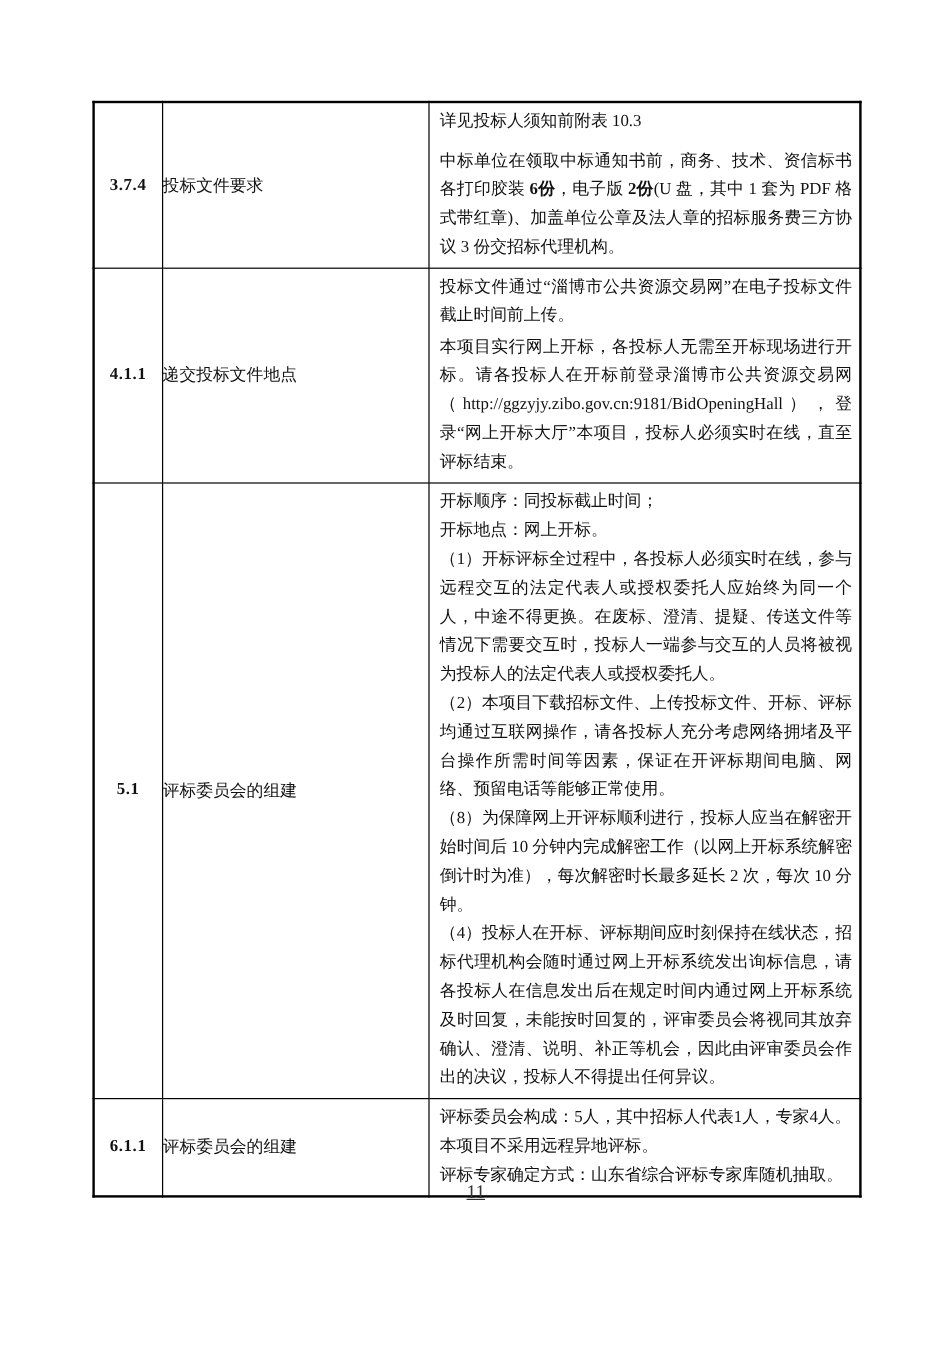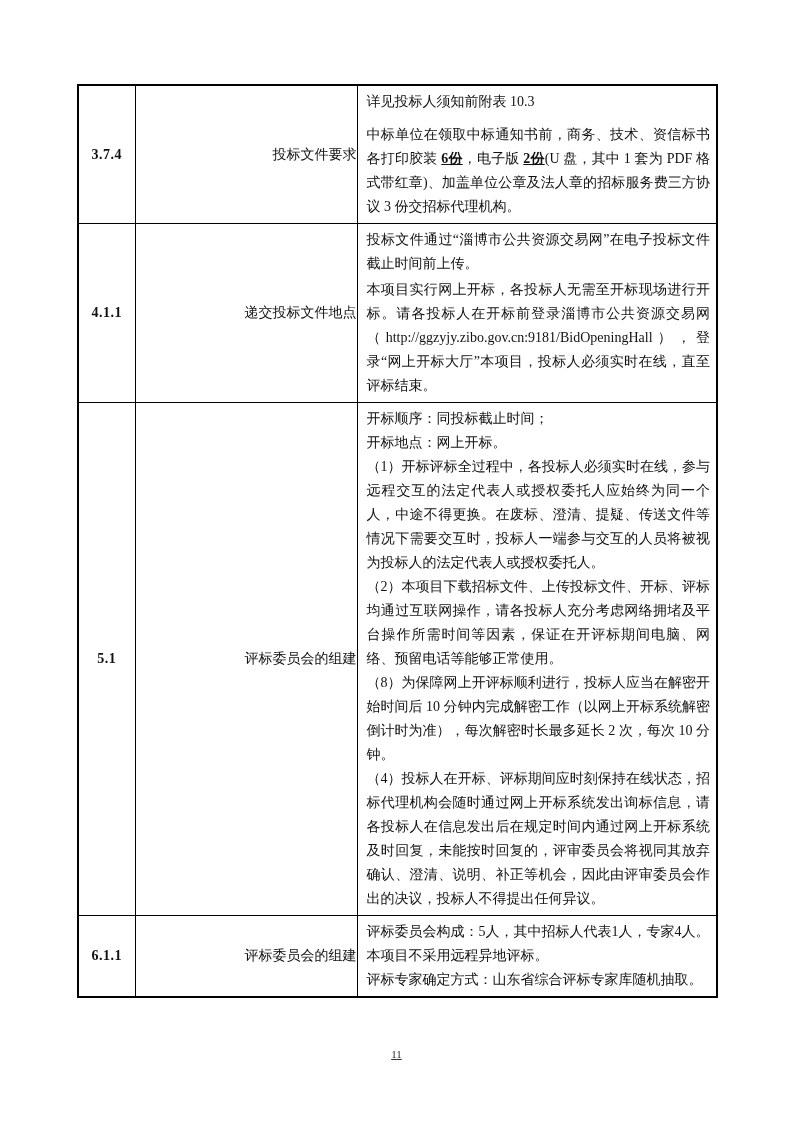--- a/index.html
+++ b/index.html
@@ -15,52 +15,52 @@
     border-collapse:collapse; table-layout:fixed;
     border:2px solid #000;
   }
   table.cond td {
     border:1px solid #000;
     vertical-align:middle;
     font-size:14px;
     color:#111;
   }
   td.num   { text-align:center; letter-spacing:0.5px;font-weight:bold; }
-  td.title { text-align:right; }
+  td.title { text-align:left; }
   td.content {
     padding:4px 6px 4px 9px;
     line-height:24px;
     text-align:justify;
     margin-top:24px;
   }
   td.content p { margin:0; }
   tr.row-374  { height:128px; }
   tr.row-411  { height:168px; }
   tr.row-412  { height:50px;  }
   tr.row-51   { height:502px; }
   tr.row-52   { height:29px;  }
   tr.row-611  { height:72px;  }
   tr.row-374 td.content p + p { margin-top:9px; }
   tr.row-411 td.content p + p { margin-top:2px; }
   .b { font-weight:bold; }
-  .u { text-decoration:underline; }
+  .u { }
   .cb {
     display:inline-block; width:12px; height:12px;
     border:1.5px solid #000; margin-right:3px;
     position:relative; top:1px;
   }
   .cb.checked::after {
     content:"\2713";
     position:absolute; left:-1px; top:-8px;
     font-size:16px; font-weight:bold;
     font-family:"DejaVu Sans",sans-serif; color:#000;
   }
   .footer {
-    position:absolute; top:1048px; left:0; width:100%;
-    text-align:center; font-size:11px; color:#333;text-decoration:underline;
+    position:absolute; top:985px; left:0; width:100%;
+    text-align:center; font-size:16px; color:#333;text-decoration:underline;
   }
 </style>
 </head>
 <body>
 
 <div class="page">
   <table class="cond">
     <colgroup>
       <col style="width:57px">
       <col style="width:222px">

